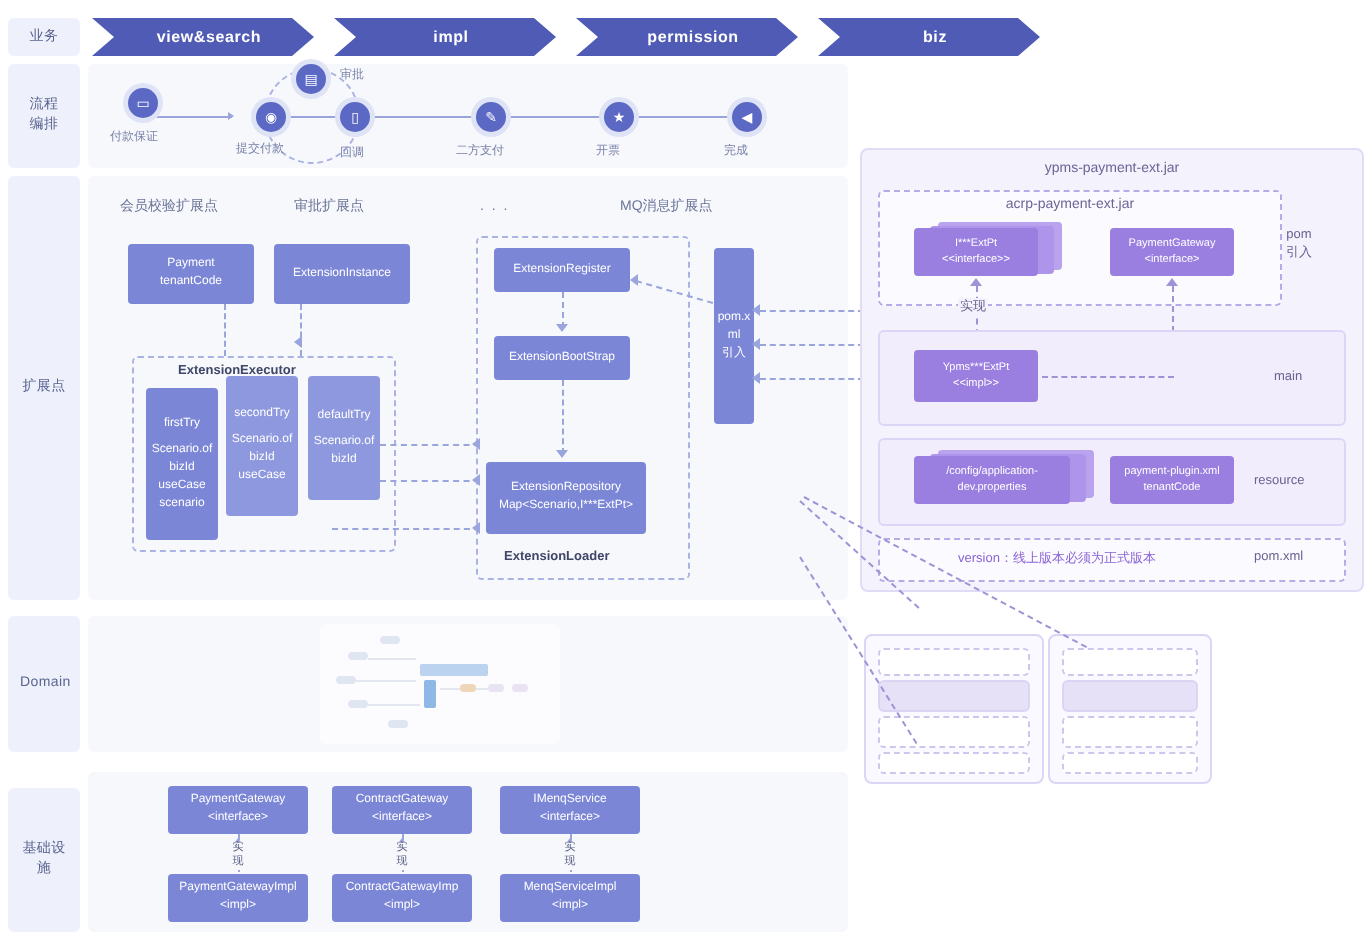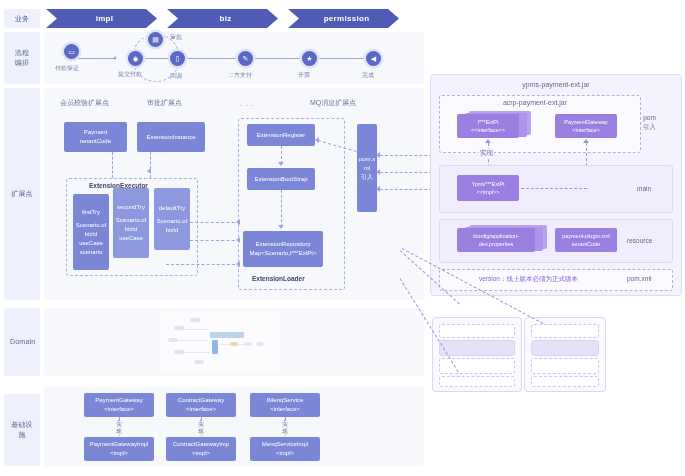--- a/index.html
+++ b/index.html
@@ -95,27 +95,30 @@
   </div>
   <div class="rail" style="top:308px;height:68px;">
     <span style="width:24px;">Domain</span>
   </div>
   <div class="rail" style="top:394px;height:72px;">
     <span style="width:26px;">基础设施</span>
   </div>
 
   <div class="arrowstrip">
     <div class="chev" style="width:105px;">
+      <span>view&amp;search</span>
+      </div>
+    <div class="chev" style="width:105px;">
       <span>impl</span>
+      </div>
+    <div class="chev" style="width:105px;">
+      <span>permission</span>
       </div>
     <div class="chev" style="width:105px;">
       <span>biz</span>
-      </div>
-    <div class="chev" style="width:105px;">
-      <span>permission</span>
       </div>
   </div>
 
   <div class="flowwrap">
 
     <div class="flowline" style="left:34px;top:26px;width:38px;"></div>
     <div class="flowline" style="left:98px;top:26px;width:28px;"></div>
     <div class="flowline" style="left:142px;top:26px;width:52px;"></div>
     <div class="flowline" style="left:208px;top:26px;width:50px;"></div>
     <div class="flowline" style="left:272px;top:26px;width:50px;"></div>

